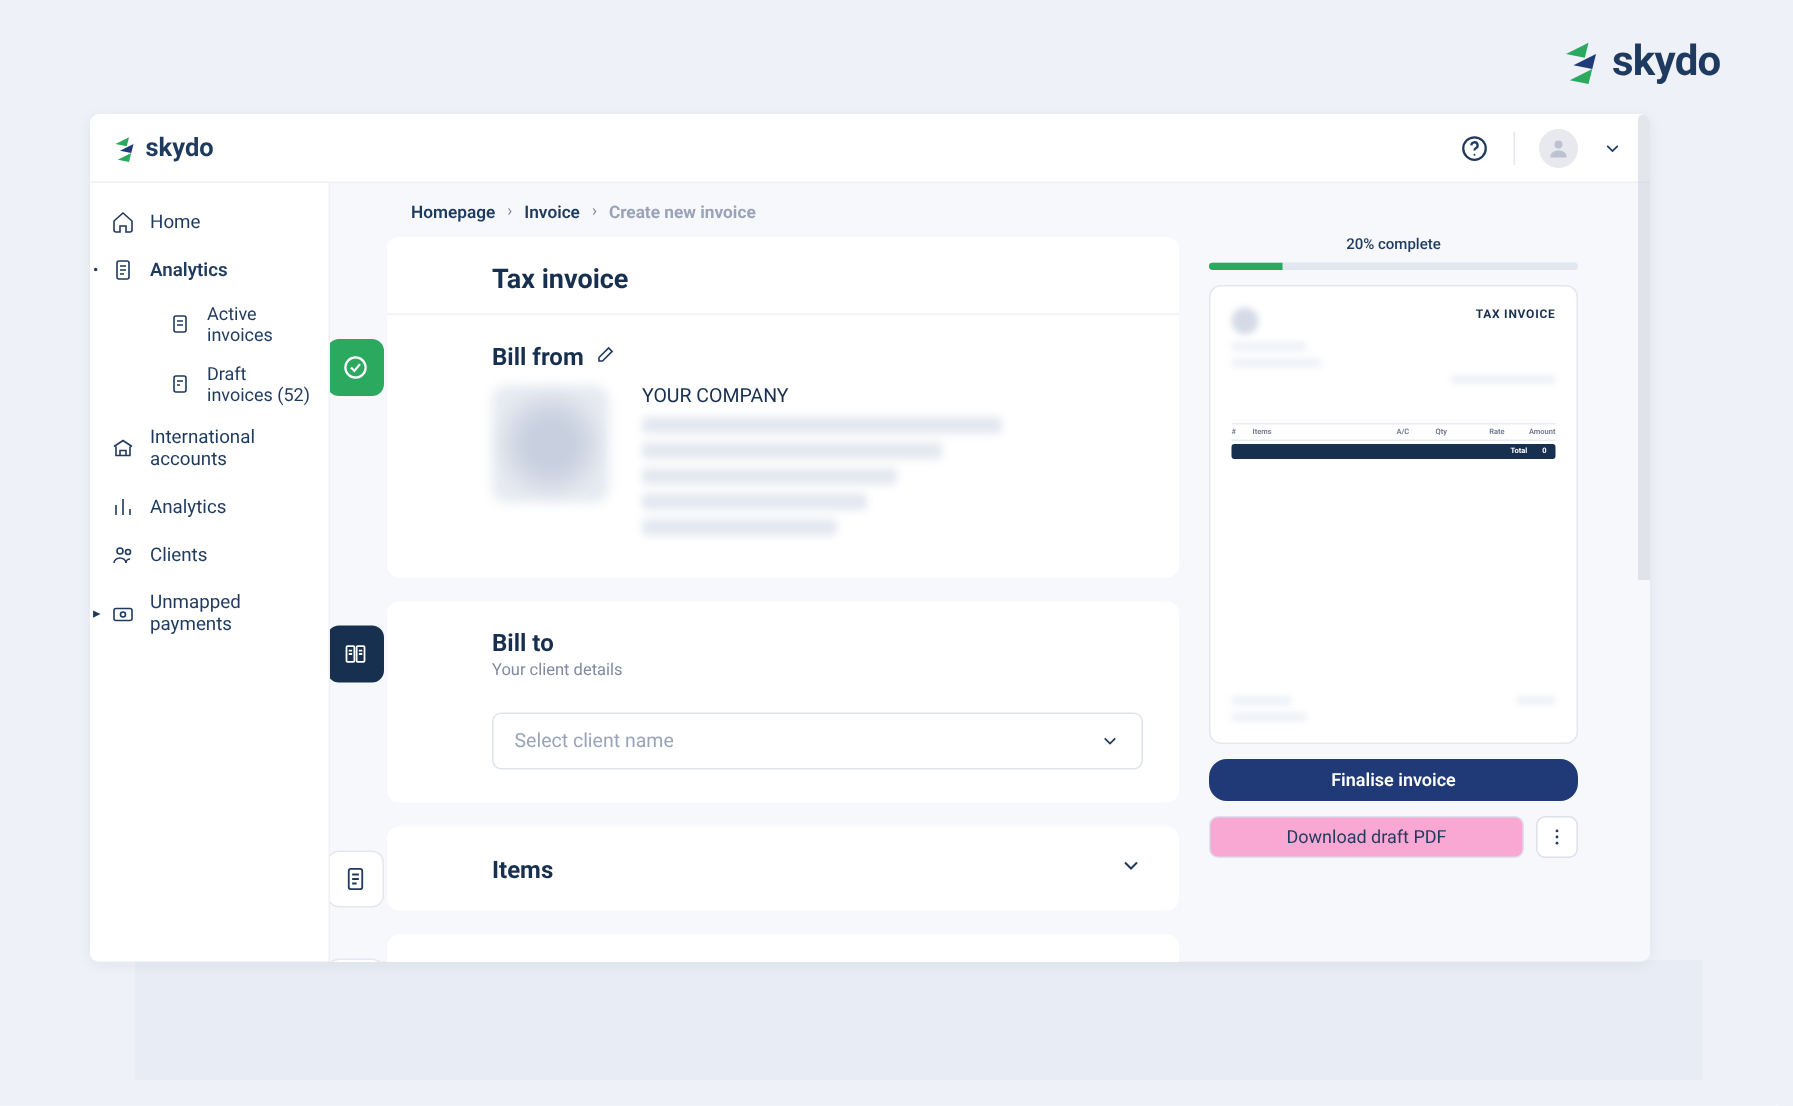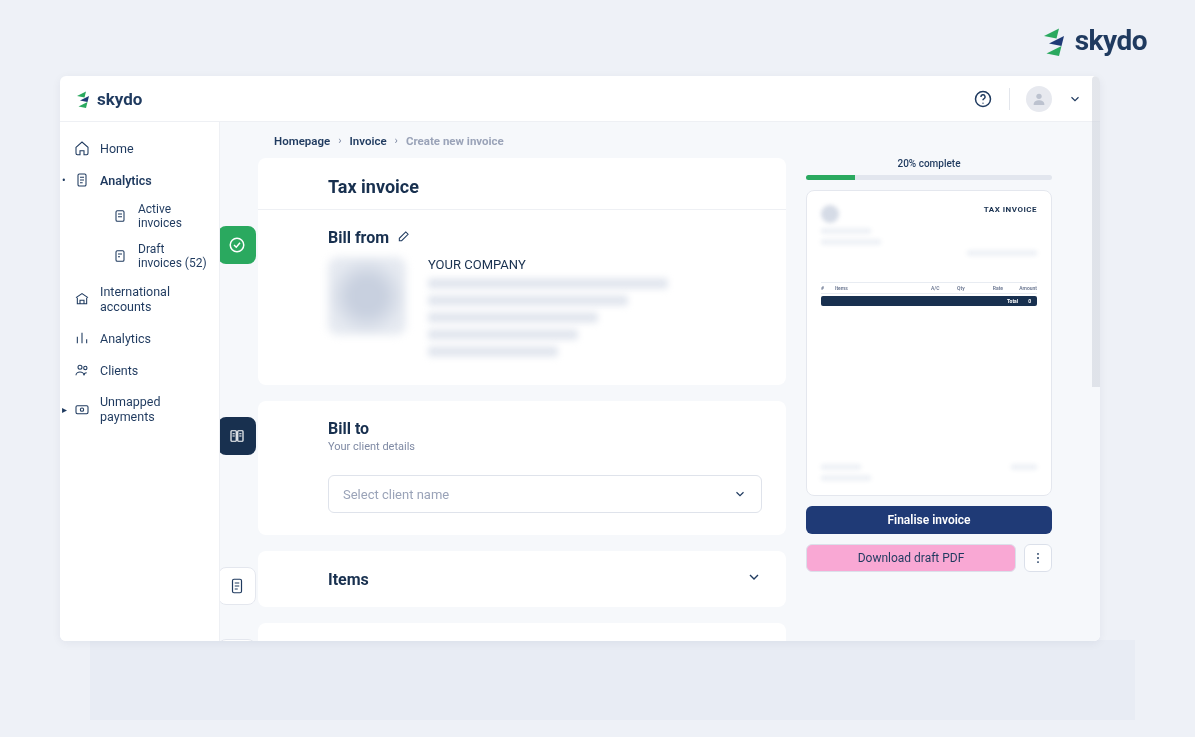--- a/index.html
+++ b/index.html
@@ -263,21 +263,21 @@
   }
 
   .btn-primary, .btn-secondary {
     border-radius:6px;
     height:28px;
     font-size:12px;
     display:flex; align-items:center; justify-content:center;
     cursor:pointer;
     margin-top:10px;
   }
-  .btn-primary { background:#1f3a76; color:#fff; font-weight:600; }
+  .btn-primary { background:#1f3a76; color:#fff; font-weight:600;border-radius:12px; }
   .btn-row { display:flex; gap:8px; }
   .btn-secondary {
     background:#f9a8d4; color:#1f3a5f; border:1px solid #dbe0ea;
     flex:1;
   }
   .btn-more {
     width:28px; height:28px; border:1px solid #dbe0ea; border-radius:6px;
     background:#fff; margin-top:10px;
     display:flex; align-items:center; justify-content:center;
     cursor:pointer;

